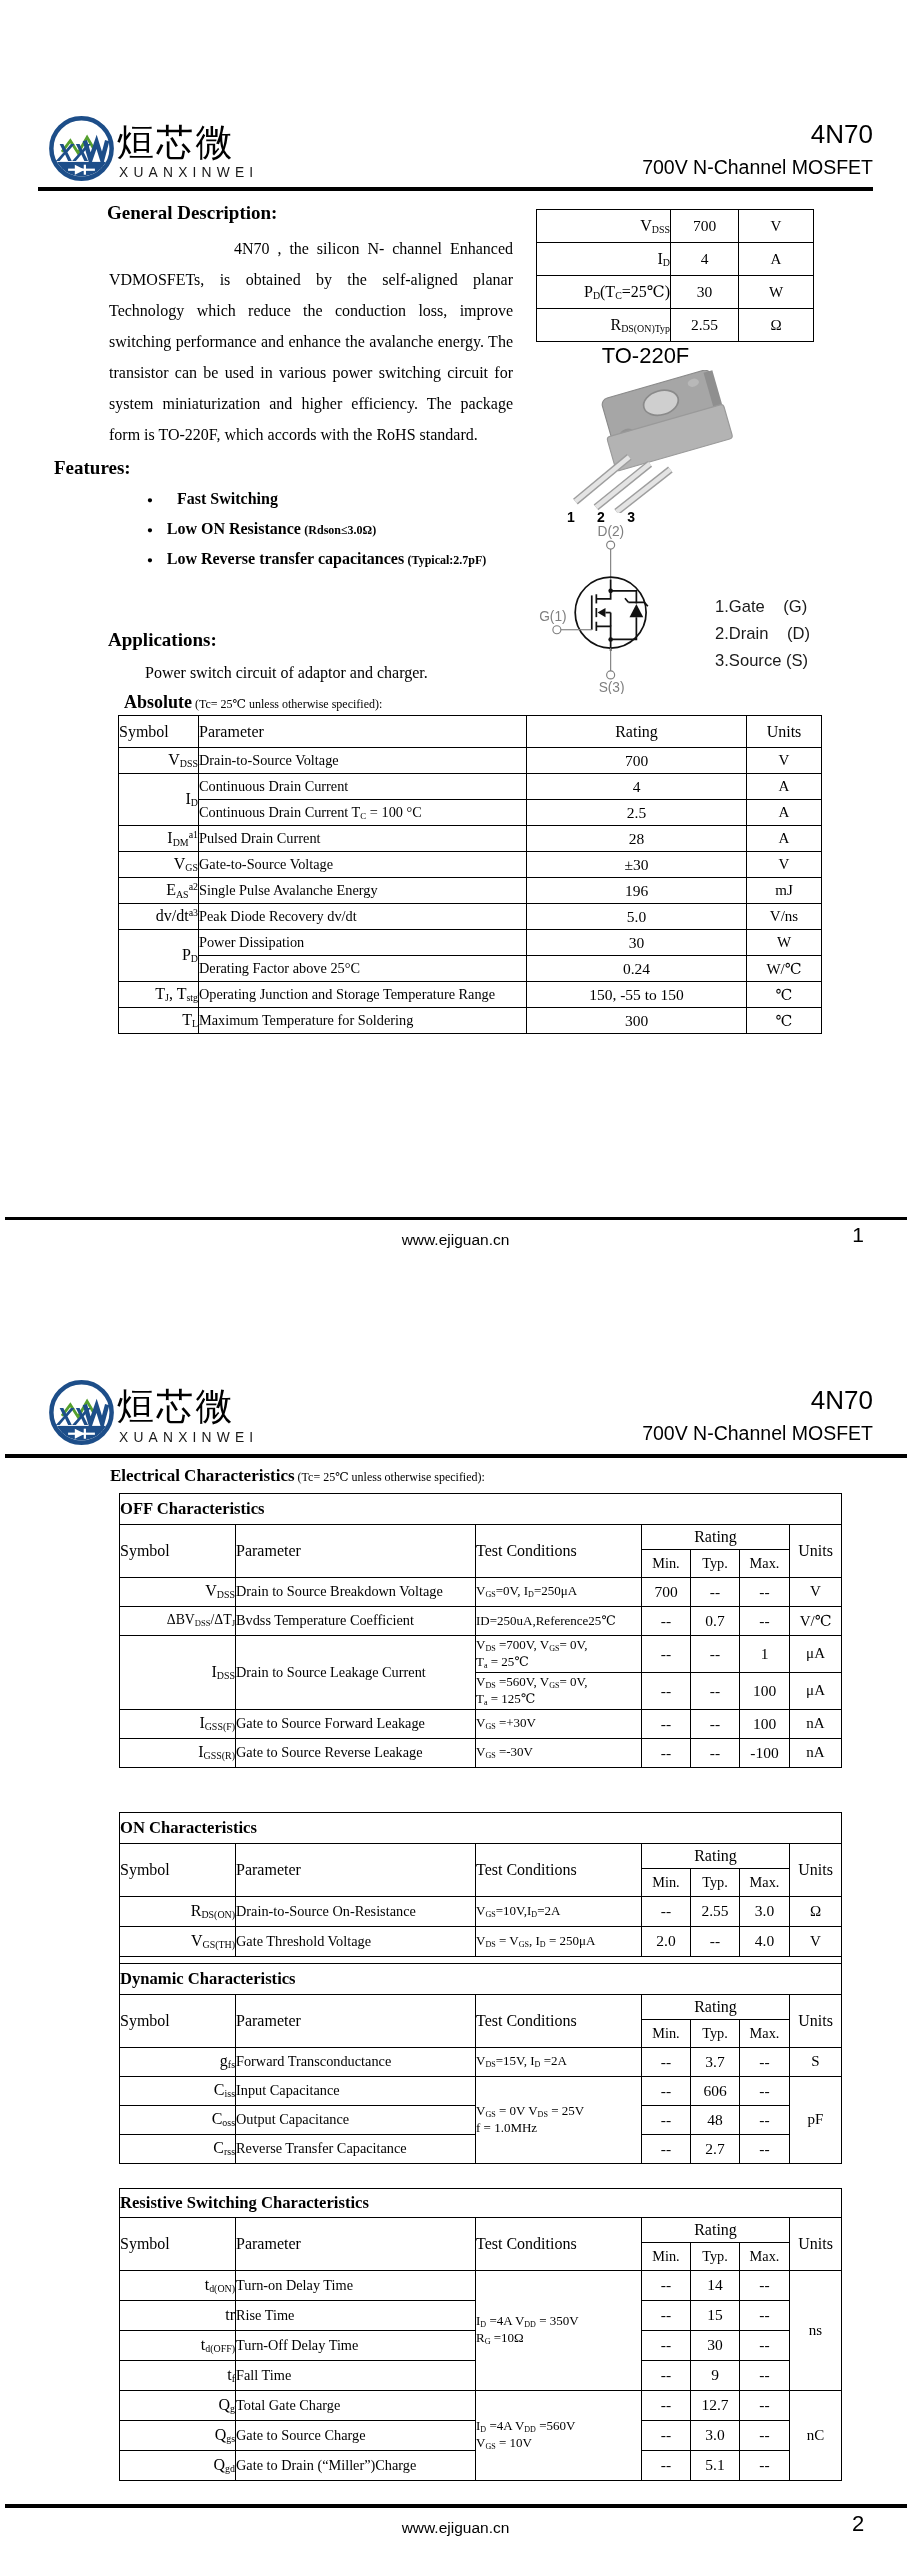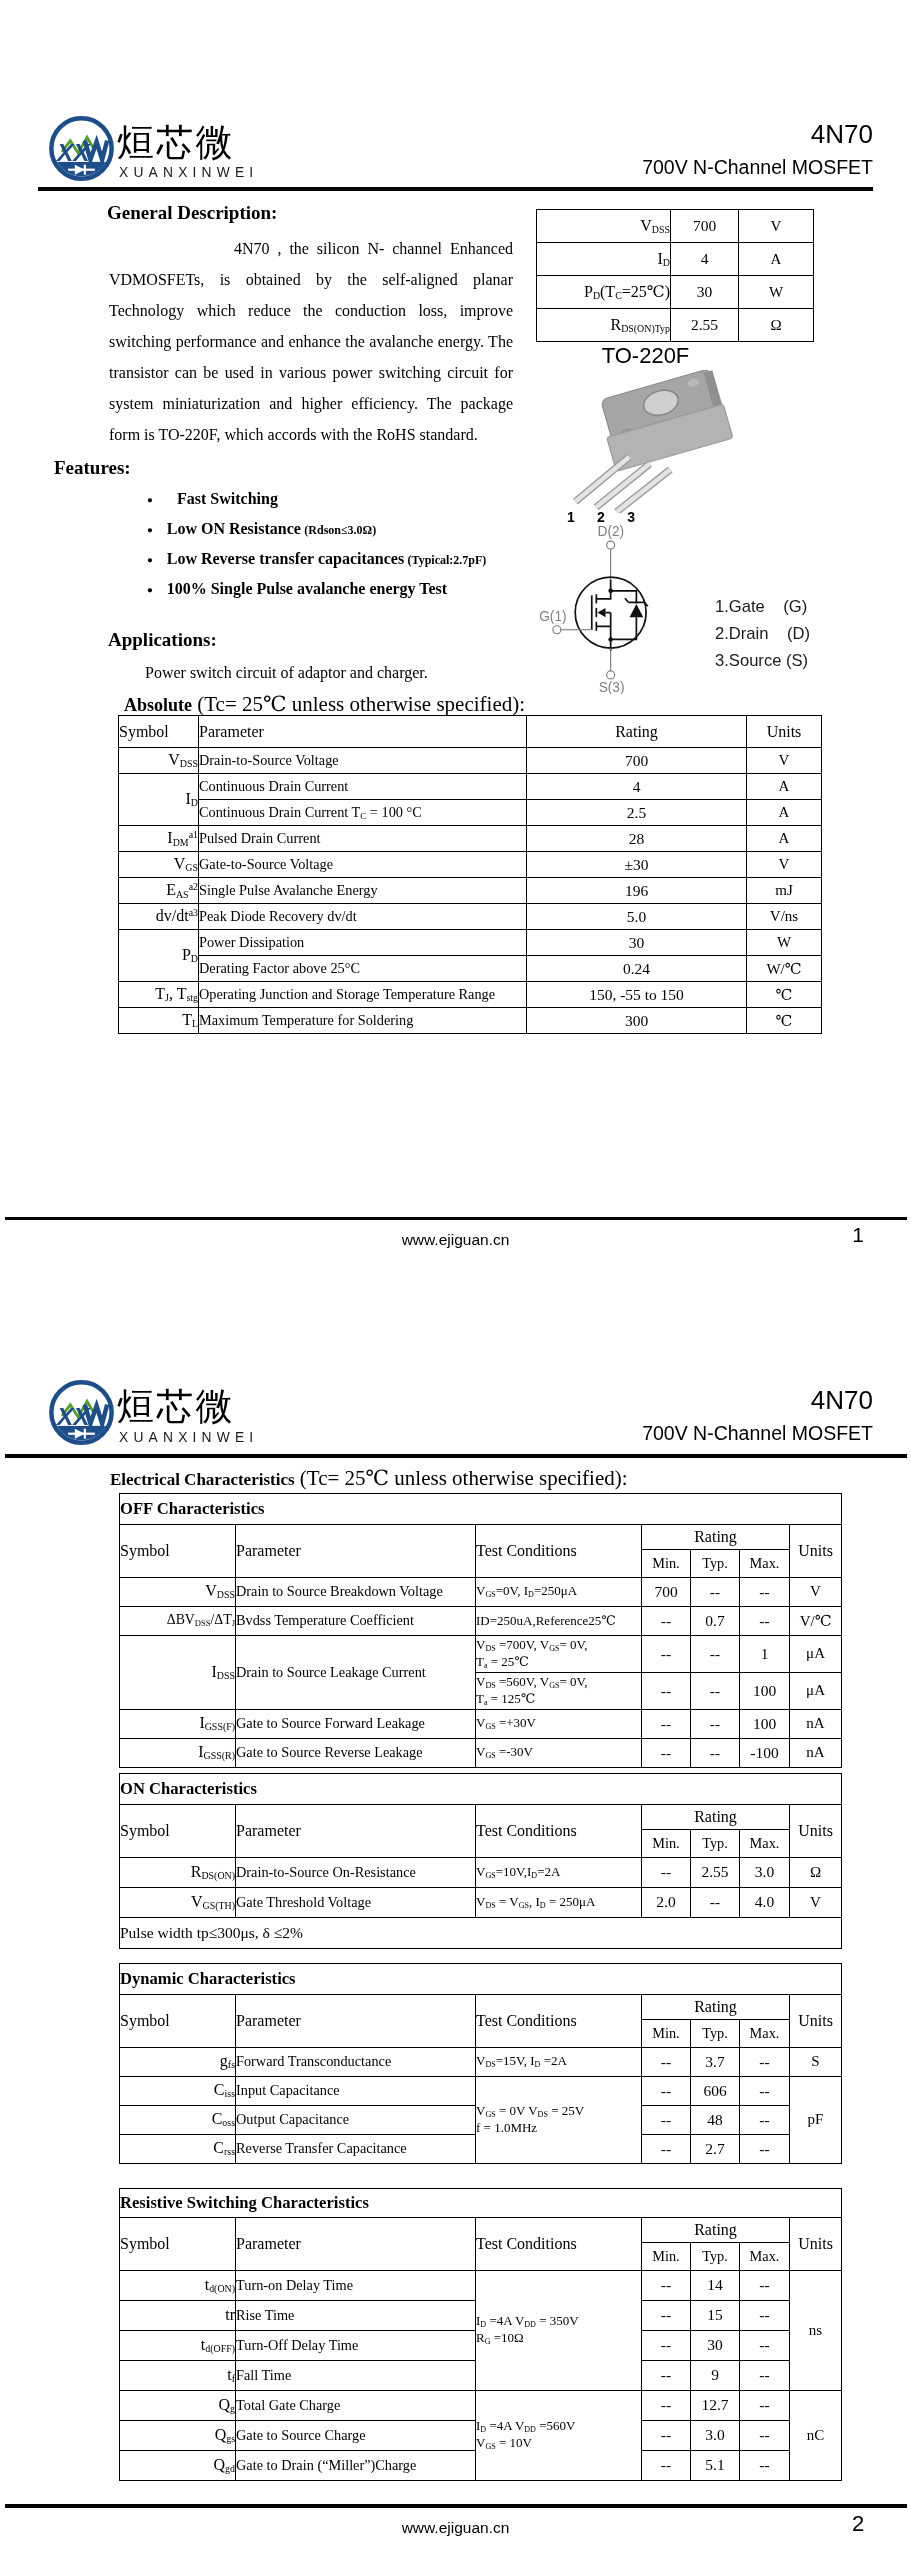--- a/index.html
+++ b/index.html
@@ -30,21 +30,21 @@
   td.unit{font-size:15px;text-align:center;}
   td.note{font-size:15.5px;text-align:left;padding-left:6.9px;}
   
   .feat{height:30px;line-height:30px;white-space:nowrap;}
   .bullet{font-size:9.8px;vertical-align:1.1px;margin-right:13.8px;}
   .fmain{font-size:16px;font-weight:bold;}
   .fnote{font-size:12px;font-weight:bold;margin-left:3.4px;}
   .pre{white-space:pre;}
   .gd-para{font-size:16px;line-height:31px;text-align:justify;text-indent:125px;}
   .h-bold{font-weight:bold;font-size:18.4px;}
-  .h-rest{font-size:21px;}
+  .h-rest{font-size:12px;}
   .legend-line{font-size:16.6px;line-height:27px;white-space:pre;color:#1a1a1a;}
 </style>
 </head>
 <body>
 
 <div id="page">
 
   <svg class="abs" style="left:48px;top:115px" width="67" height="67" viewBox="0 0 120 120">
     <circle cx="60" cy="60" r="54" fill="#ffffff" stroke="#1d4e89" stroke-width="8"></circle>
     <polyline points="25,66 40,46 54,68 70,40 84,64" stroke="#55a02e" stroke-width="5" fill="none"></polyline>
@@ -161,23 +161,20 @@
   <div class="abs" style="left:147px;top:484px;">
     <div class="feat">
       <span class="bullet">●</span><span style="margin-left:10.3px" class="fmain">Fast Switching</span><span class="fnote"></span>
     </div>
     <div class="feat">
       <span class="bullet">●</span><span class="fmain">Low ON Resistance</span><span class="fnote">(Rdson≤3.0Ω)</span>
     </div>
     <div class="feat">
       <span class="bullet">●</span><span class="fmain">Low Reverse transfer capacitances</span><span class="fnote">(Typical:2.7pF)</span>
     </div>
-    <div class="feat">
-      <span class="bullet">●</span><span class="fmain">100% Single Pulse avalanche energy Test</span><span class="fnote"></span>
-    </div>
   </div>
 
   <div class="abs h-bold" style="left:108px;top:629px;font-size:19px;">Applications:</div>
   <div class="abs" style="left:145px;top:664px;font-size:16px;">Power switch circuit of adaptor and charger.</div>
 
   <div class="abs" style="left:124px;top:692px;">
     <span class="h-bold" style="font-size:18px">Absolute</span><span class="h-rest"> (Tc= 25℃  unless otherwise specified):</span>
   </div>
 
   <table class="ds" style="left:118px;top:715px;width:702px;">
@@ -366,21 +363,21 @@
       <td class="par">Gate to Source Reverse Leakage</td>
       <td class="tc">V<sub>GS</sub> =-30V</td>
       <td class="num">--</td>
       <td class="num">--</td>
       <td class="num">-100</td>
       <td class="unit">nA</td>
     </tr>
   </tbody>
     </table>
 
-  <table class="ds" style="left:119px;top:1773px;width:722px;">
+  <table class="ds" style="left:119px;top:1812px;width:722px;">
     <colgroup>
         <col style="width:116px">
         <col style="width:240px">
         <col style="width:166px">
         <col style="width:49px">
         <col style="width:49px">
         <col style="width:50px">
         <col style="width:52px">
       </colgroup>
     <tbody>

